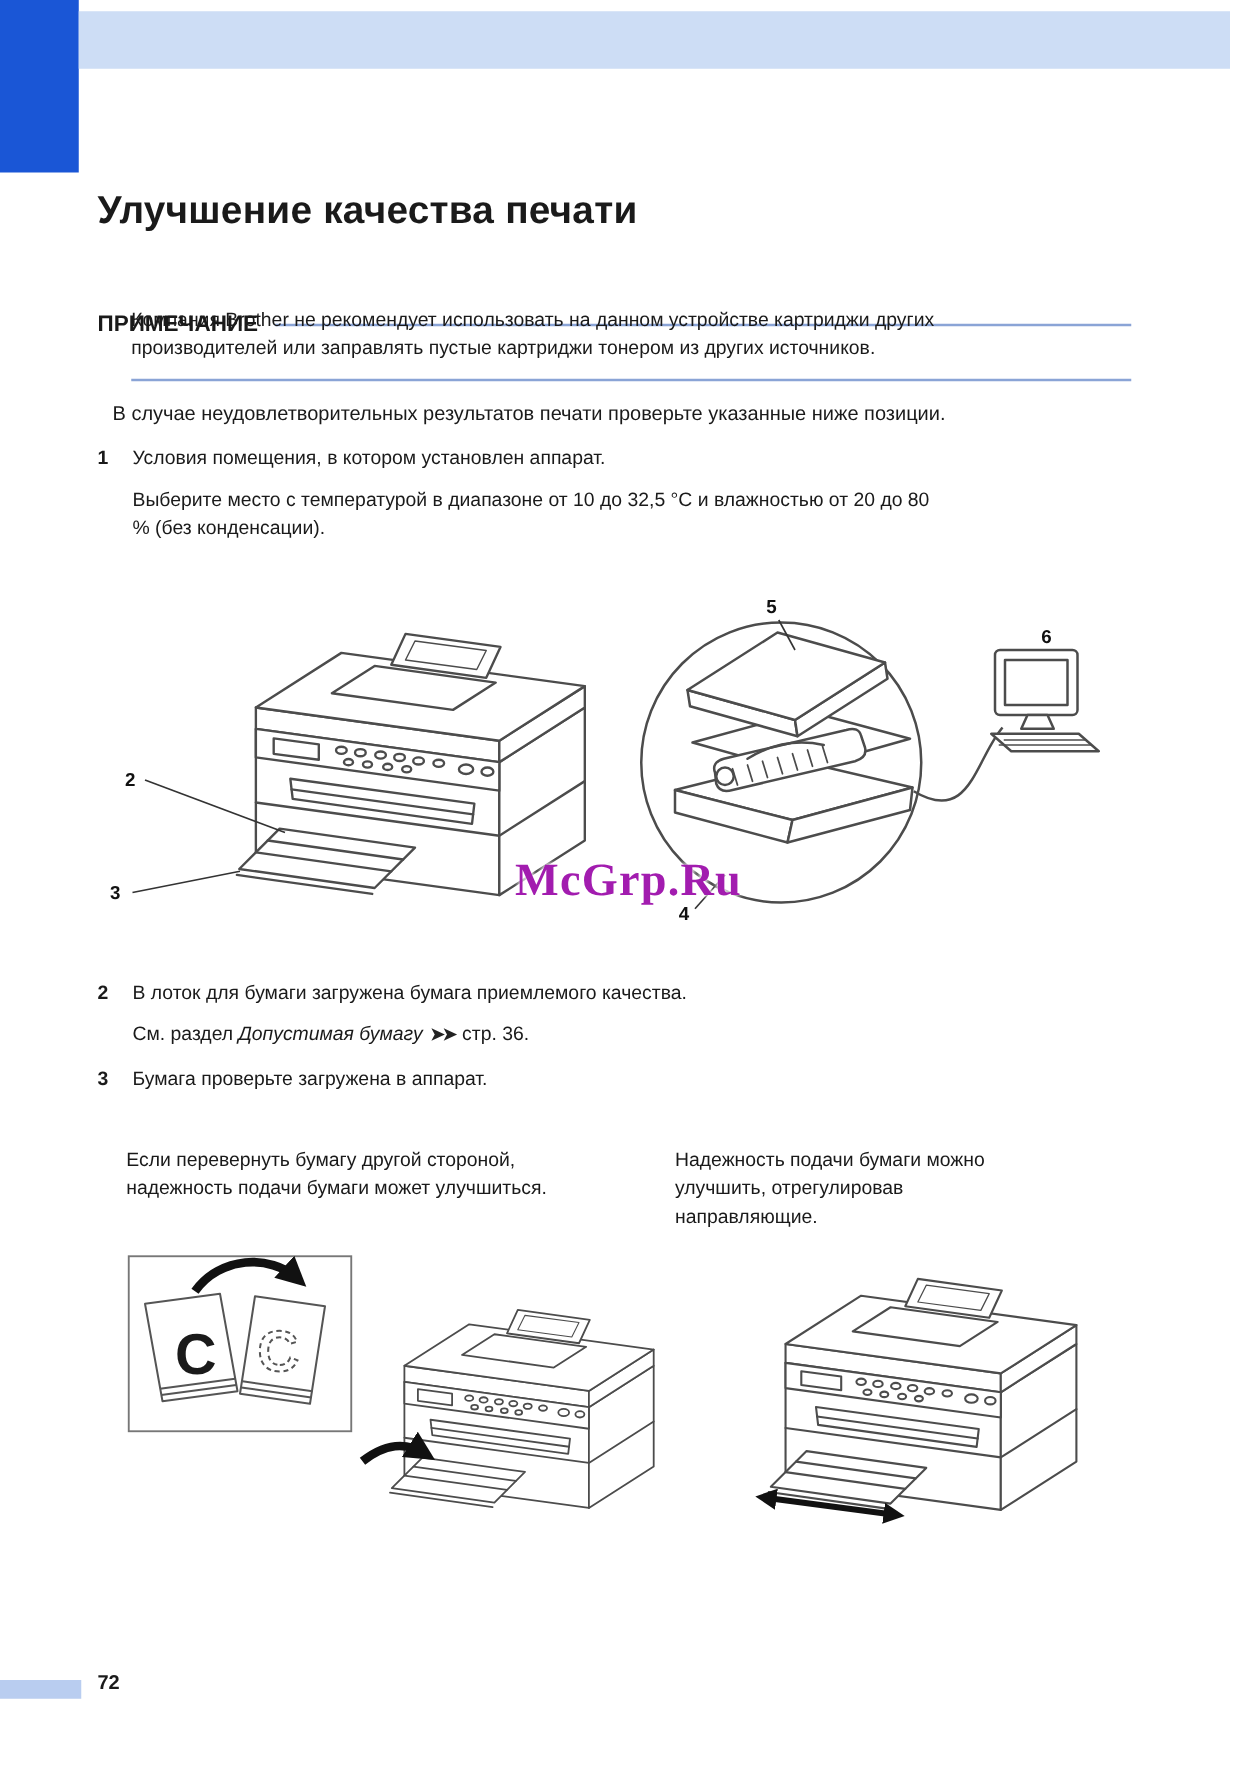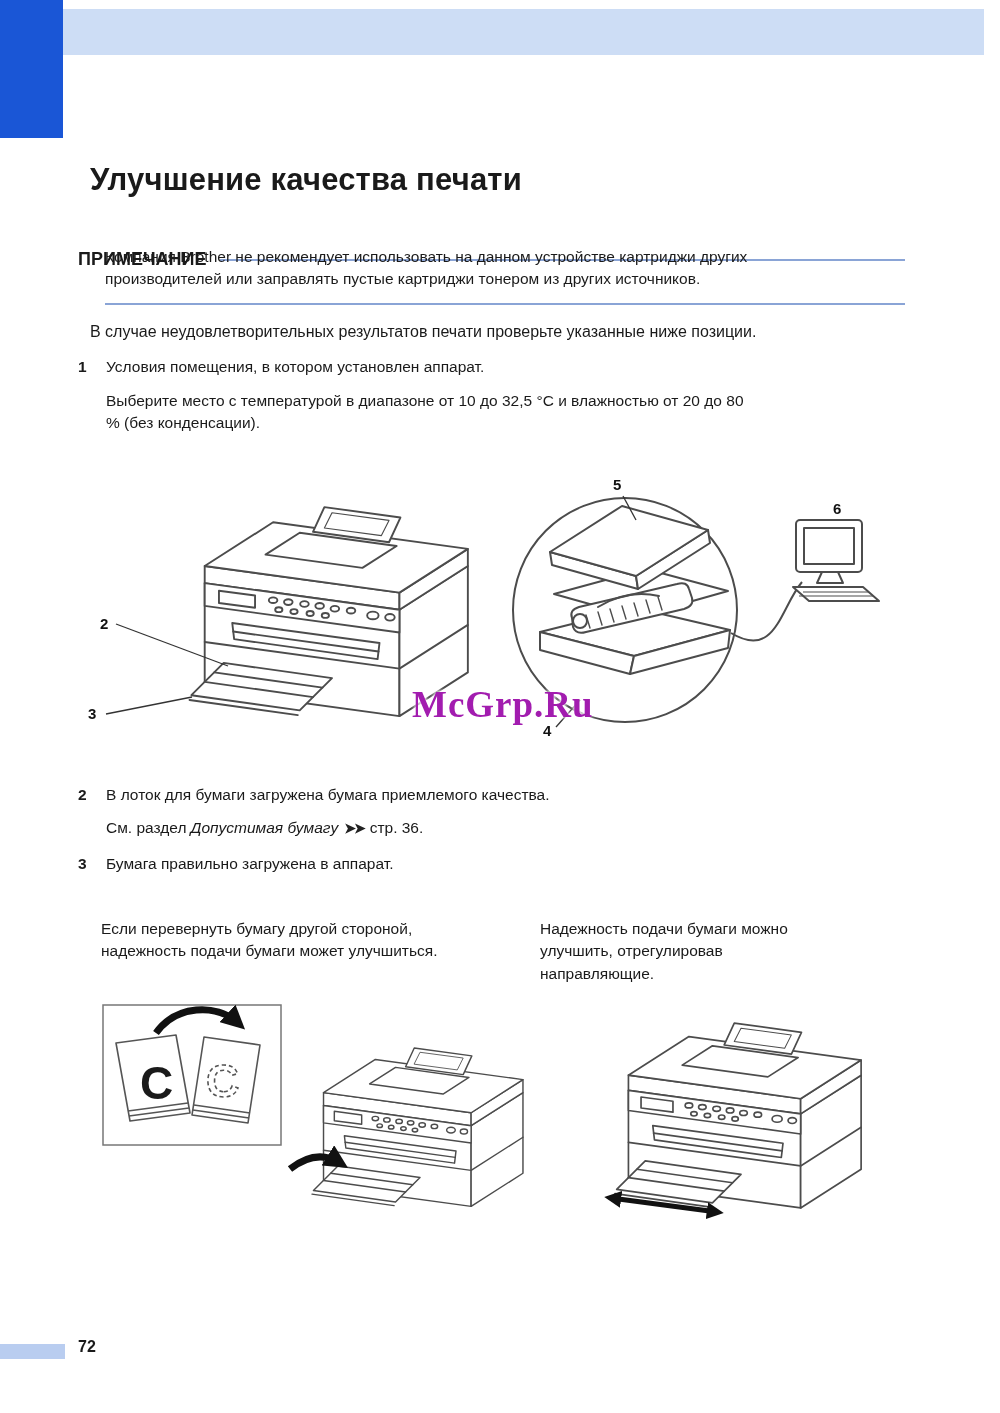--- a/index.html
+++ b/index.html
@@ -2,21 +2,21 @@
 <html><head>
 <meta charset="utf-8">
 <style>
   html,body{margin:0;padding:0;background:#fff;}
   .page{position:relative;width:1000px;height:1413px;background:#fff;overflow:hidden;
         font-family:"Liberation Sans",sans-serif;color:#1a1a1a;}
   .corner-accent{position:absolute;left:0;top:0;width:63px;height:138px;background:#1a56d6;}
   .top-bar{position:absolute;left:63px;top:9px;width:921px;height:46px;background:#cdddf5;}
   .footer-bar{position:absolute;left:0;top:1344px;width:65px;height:15px;background:#b9cdf0;}
   .page-number{position:absolute;left:78px;top:1338px;font-size:16px;font-weight:bold;}
-  .title{position:absolute;left:78px;top:150px;margin:12px;font-size:31px;font-weight:bold;letter-spacing:.2px;}
+  .title{position:absolute;left:78px;top:150px;margin:0;font-size:31px;font-weight:bold;letter-spacing:.2px;}
   .note-head-row{position:absolute;left:78px;top:222px;width:827px;display:flex;align-items:center;margin-top:27px;}
   .note-heading{font-size:18px;font-weight:bold;white-space:nowrap;}
   .note-rule{flex:1;height:2px;background:#8aa4d6;margin-left:14px;}
   .note-body{position:absolute;left:105px;top:246px;width:700px;margin:0;font-size:15.5px;line-height:1.42;}
   .note-rule-bottom{position:absolute;left:105px;top:303px;width:800px;height:2px;background:#8aa4d6;}
   .intro{position:absolute;left:90px;top:323px;width:840px;margin:0;font-size:16px;}
   .step{position:absolute;left:78px;width:840px;display:flex;font-size:15.5px;}
   .step .num{width:28px;flex:0 0 28px;font-weight:bold;}
   .detail{position:absolute;left:106px;width:645px;margin:0;font-size:15.5px;line-height:1.45;}
   .see{position:absolute;left:106px;width:800px;margin:0;font-size:15.5px;}
@@ -168,21 +168,21 @@
   <div class="step" style="top:786px">
     <span class="num">2</span>
     <span class="txt">В лоток для бумаги загружена бумага приемлемого качества.</span>
   </div>
   <p class="see" style="top:819px">
     <span>См. раздел</span><span class="it">Допустимая бумагу</span><span class="arr">➤➤</span><span>стр. 36.</span>
   </p>
 
   <div class="step" style="top:855px">
     <span class="num">3</span>
-    <span class="txt">Бумага правильно загружена в аппарат.</span>
+    <span class="txt">Бумага проверьте загружена в аппарат.</span>
   </div>
 
   <p class="tip tip-left">Если перевернуть бумагу другой стороной, надежность подачи бумаги может улучшиться.</p>
   <p class="tip tip-right">Надежность подачи бумаги можно улучшить, отрегулировав направляющие.</p>
 
   <svg class="fig" style="left:100px;top:995px" width="430" height="255" viewBox="0 0 430 255">
     <rect x="3" y="10" width="178" height="140" fill="#fff" stroke="#777" stroke-width="1.5"></rect>
 
     <g stroke="#555" stroke-width="1.6" fill="#fff" stroke-linejoin="round">
       <path d="M16,48 L76,40 L90,118 L30,126 Z"></path>

